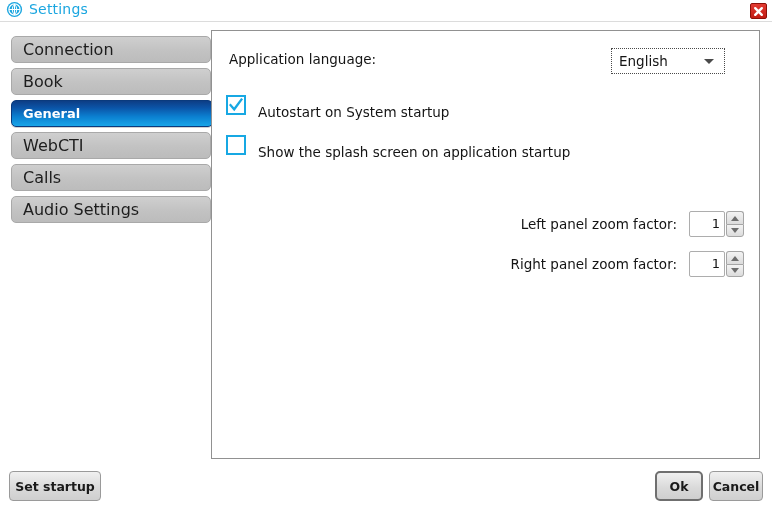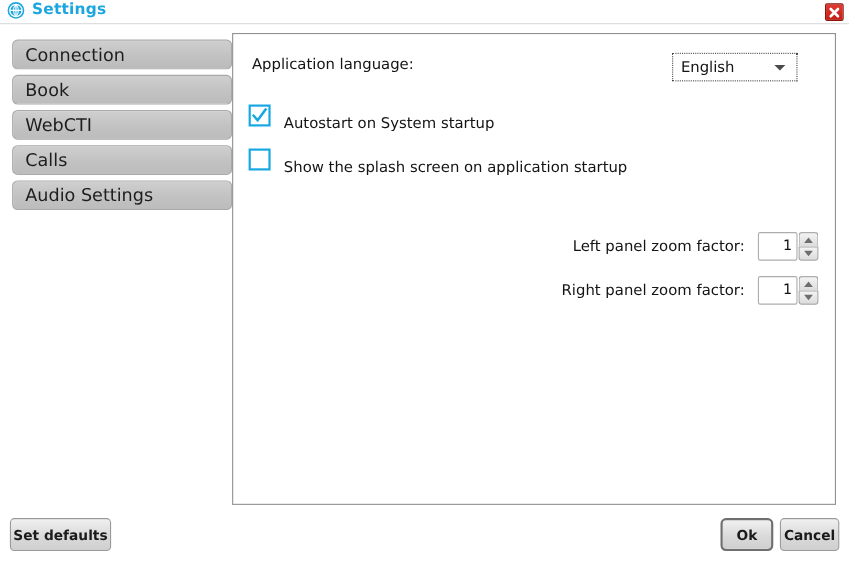--- a/index.html
+++ b/index.html
@@ -28,21 +28,21 @@
     display: flex;
     align-items: center;
     gap: 6px;
   }
   #app-icon {
     width: 17px; height: 17px;
     display: block;
   }
   #title-text {
     font-size: 14px;
-    font-weight: bold;
+    font-weight: normal;
     color: #1ba6e0;
     letter-spacing: 0.2px;
     line-height: 17px;
     white-space: nowrap;
   }
   #close-button {
     position: absolute;
     right: 5px; top: 3px;
     width: 17px; height: 16px;
     background: linear-gradient(#e23b32, #c21d14);
@@ -292,20 +292,23 @@
   </div>
 </div>
 <div id="title-divider"></div>
 
 <div id="sidebar">
   <div class="tab inactive">
     <span class="tab-label">Connection</span>
   </div>
   <div class="tab inactive">
     <span class="tab-label">Book</span>
+  </div>
+  <div class="tab active">
+    <span class="tab-label">General</span>
   </div>
   <div class="tab inactive">
     <span class="tab-label">WebCTI</span>
   </div>
   <div class="tab inactive">
     <span class="tab-label">Calls</span>
   </div>
   <div class="tab inactive">
     <span class="tab-label">Audio Settings</span>
   </div>
@@ -360,15 +363,15 @@
           </span>
         <span class="spin-btn down">
             <span class="tri-down"></span>
           </span>
       </span>
     </span>
   </div>
 
 </div>
 
-<div class="btn" id="btn-set-defaults">Set defaults</div>
+<div class="btn" id="btn-set-defaults">Set startup</div>
 <div class="btn" id="btn-ok">Ok</div>
 <div class="btn" id="btn-cancel">Cancel</div>
 
 </body></html>

